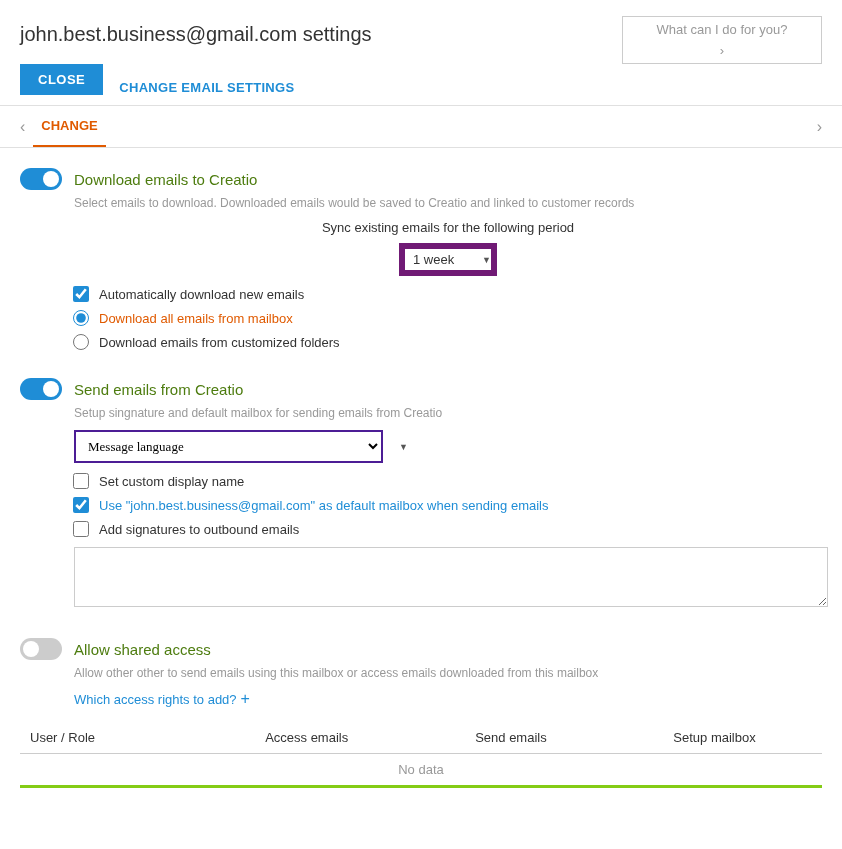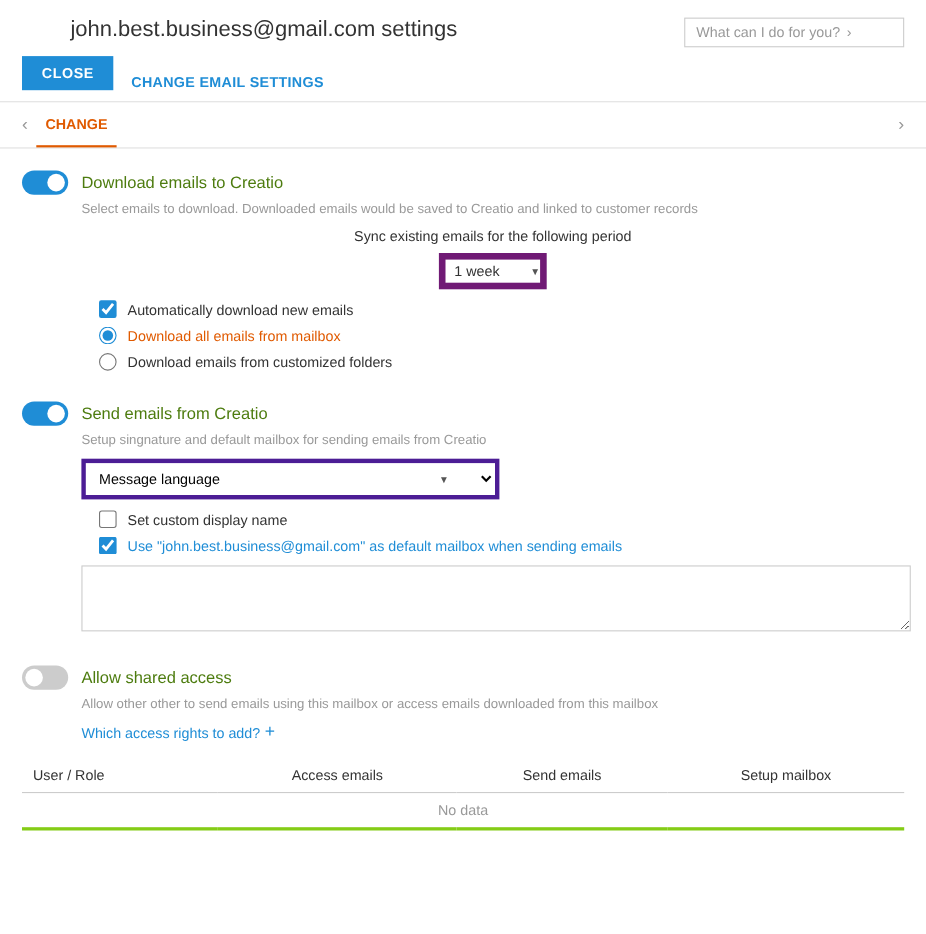--- a/index.html
+++ b/index.html
@@ -3,21 +3,21 @@
   <meta charset="utf-8">
   <style>
     * { box-sizing: border-box; margin: 0; padding: 0; }
     body { font-family: Arial, sans-serif; font-size: 13px; color: #333; background: #fff; width: 842px; min-height: 849px; }
 
     .header { padding: 16px 20px 10px 20px; border-bottom: 1px solid #e0e0e0; }
     .header h1 { font-size: 20px; font-weight: 400; color: #333; margin-bottom: 12px; }
     .header-actions { display: flex; align-items: flex-end; gap: 16px; }
     .btn-close { background: #1f8dd6; color: #fff; border: none; padding: 8px 18px; font-size: 13px; font-weight: 700; cursor: pointer; letter-spacing: 0.5px; }
     .btn-change { color: #1f8dd6; background: none; border: none; font-size: 13px; font-weight: 600; cursor: pointer; letter-spacing: 0.3px; text-transform: uppercase; }
-    .search-box { margin-left: auto; border: 1px solid #ccc; padding: 5px 10px; font-size: 12px; color: #999; display: flex; align-items: center; gap: 6px; min-width: 200px; }
+    .search-box { margin-left: auto; border: 1px solid #ccc; padding: 5px 10px; font-size: 12px; color: #999; display: flex; align-items: center; gap: 6px; min-width: 200px; flex-direction: column; }
     .search-box span { color: #999; font-size: 13px; }
 
     .tabs { display: flex; align-items: center; padding: 0 20px; border-bottom: 1px solid #e0e0e0; position: relative; }
     .tab-nav-left { color: #999; font-size: 16px; margin-right: 8px; cursor: pointer; }
     .tab-nav-right { color: #999; font-size: 16px; margin-left: auto; cursor: pointer; }
     .tab { padding: 12px 8px; font-size: 13px; font-weight: 600; color: #e05a00; border-bottom: 2px solid #e05a00; cursor: pointer; }
 
     .content { padding: 20px 20px; }
 
     
@@ -35,30 +35,30 @@
     .toggle-slider.off:before { left: 3px; }
     .toggle-slider.on:before { left: 23px; }
 
     
     .period-row { display: flex; align-items: center; gap: 8px; margin-left: 54px; margin-bottom: 10px; font-size: 13px; color: #333; flex-direction: column; }
     .period-select { border: 6px solid #701a75; padding: 3px 24px 3px 8px; font-size: 13px; color: #333; background: #fff; appearance: none; cursor: pointer; position: relative; }
     .select-wrapper { position: relative; display: inline-block; }
     .select-wrapper::after { content: '▼'; font-size: 9px; position: absolute; right: 6px; top: 50%; transform: translateY(-50%); pointer-events: none; color: #555; }
 
     
-    .option-row { display: flex; align-items: center; gap: 10px; margin-left: 70px; margin-bottom: 8px; font-size: 13px; }
+    .option-row { display: flex; align-items: center; gap: 10px; margin-left: 53px; margin-bottom: 8px; font-size: 13px; }
     .option-row.radio-row { color: #e05a00; }
     .option-row.normal { color: #333; }
 
     input[type="checkbox"] { width: 16px; height: 16px; accent-color: #1f8dd6; flex-shrink: 0; }
     input[type="radio"] { width: 16px; height: 16px; accent-color: #1f8dd6; flex-shrink: 0; }
 
     
     .lang-select-wrapper { margin-left: 54px; margin-bottom: 10px; }
-    .lang-select { border: 4px solid #4c1d95; padding: 6px 32px 6px 8px; font-size: 13px; width: 380px; background: #fff; cursor: pointer; }
+    .lang-select { border: 2px solid #4c1d95; padding: 6px 32px 6px 8px; font-size: 13px; width: 309px; background: #fff; cursor: pointer; font-family: Liberation Serif, serif; }
     .lang-select-wrapper .select-wrapper { width: 340px; }
     .lang-select-wrapper .select-wrapper::after { color: #555; }
 
     
     .signature-area { margin-left: 54px; margin-top: 10px; }
     .signature-area textarea { width: 754px; height: 60px; border: 1px solid #ccc; padding: 6px; font-size: 13px; resize: both; color: #333; }
 
     
     .shared-section { margin-top: 10px; }
     .shared-desc { font-size: 12px; color: #999; margin-left: 54px; margin-bottom: 10px; }
@@ -71,21 +71,21 @@
     .access-table td { text-align: center; padding: 8px 10px; font-size: 13px; color: #999; border-bottom: 3px solid #84cc16; }
     .access-table th.centered, .access-table td.centered { text-align: center; }
     .no-data { text-align: center; color: #999; font-size: 13px; padding: 12px; }
 
     .blue-text { color: #1f8dd6; }
   </style>
 </head>
 <body>
 
 <div class="header">
-  <div style="display:flex; align-items:flex-start; justify-content:space-between;margin-left:44px;">
+  <div style="display:flex; align-items:center; justify-content:space-between;">
     <h1>john.best.business@gmail.com settings</h1>
     <div class="search-box">
       <span>What can I do for you?</span>
       <span>›</span>
     </div>
   </div>
   <div class="header-actions">
     <button class="btn-close">CLOSE</button>
     <button class="btn-change">CHANGE EMAIL SETTINGS</button>
   </div>
@@ -158,20 +158,24 @@
     <div class="option-row normal">
       <input type="checkbox" style="">
       <span>Set custom display name</span>
     </div>
 
     <div class="option-row normal">
       <input type="checkbox" checked="" style="">
       <span class="blue-text">Use "john.best.business@gmail.com" as default mailbox when sending emails</span>
     </div>
 
+    <div class="option-row normal">
+      <input type="checkbox" style="">
+      <span>Add signatures to outbound emails</span>
+    </div>
 
     <div class="signature-area">
       <textarea style=""></textarea>
     </div>
   </div>
 
   <div class="section shared-section">
     <div class="section-header">
       <label class="toggle">
         <input type="checkbox" style="">

